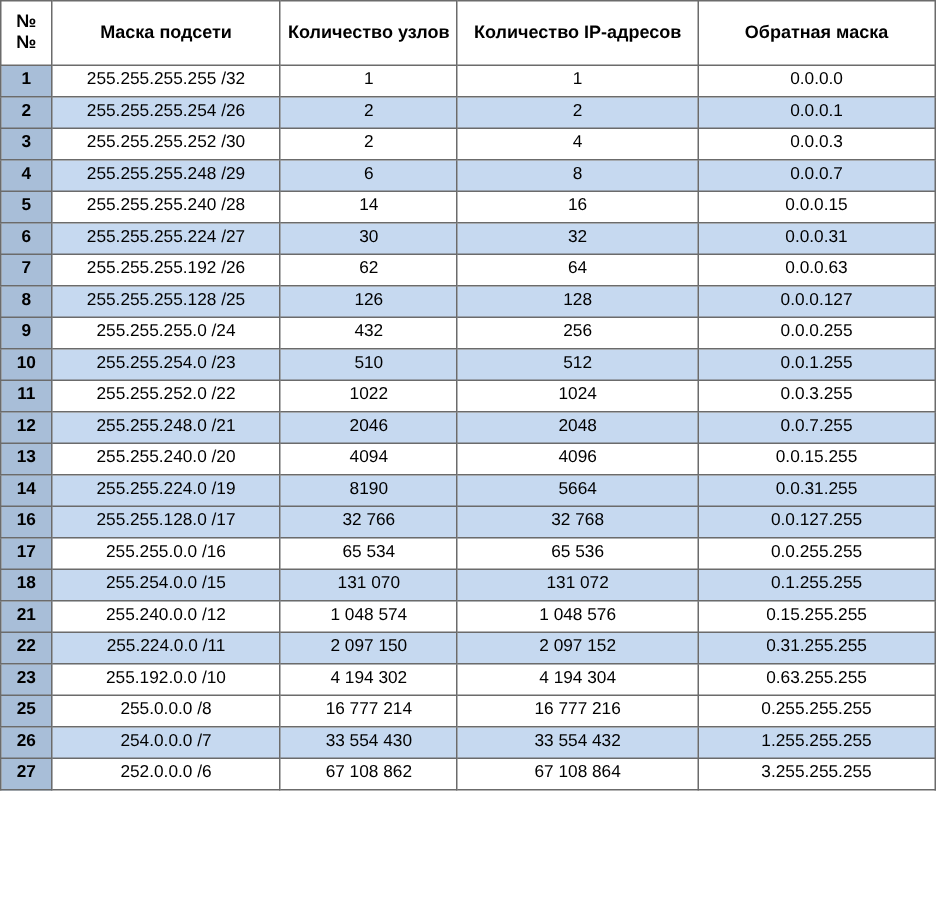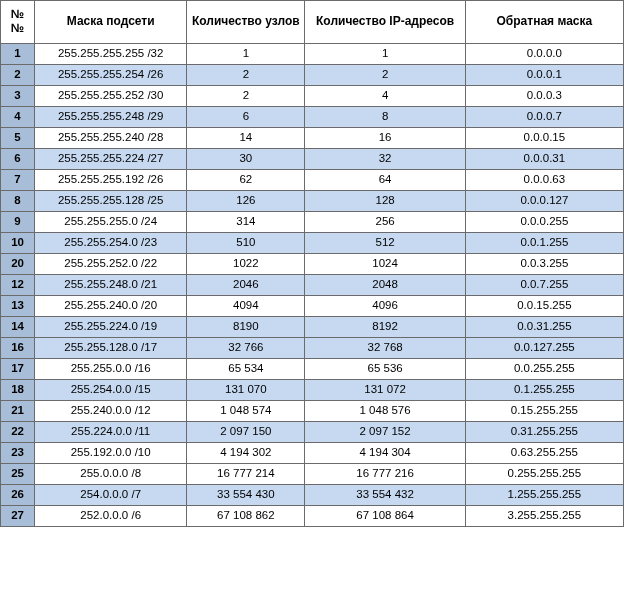--- a/index.html
+++ b/index.html
@@ -135,33 +135,33 @@
       <tr class="even">
         <td class="col-num">8</td>
         <td class="col-mask">255.255.255.128 /25</td>
         <td class="col-hosts">126</td>
         <td class="col-ips">128</td>
         <td class="col-wild">0.0.0.127</td>
       </tr>
       <tr class="odd">
         <td class="col-num">9</td>
         <td class="col-mask">255.255.255.0 /24</td>
-        <td class="col-hosts">314</td>
+        <td class="col-hosts">432</td>
         <td class="col-ips">256</td>
         <td class="col-wild">0.0.0.255</td>
       </tr>
       <tr class="even">
         <td class="col-num">10</td>
         <td class="col-mask">255.255.254.0 /23</td>
         <td class="col-hosts">510</td>
         <td class="col-ips">512</td>
         <td class="col-wild">0.0.1.255</td>
       </tr>
       <tr class="odd">
-        <td class="col-num">20</td>
+        <td class="col-num">11</td>
         <td class="col-mask">255.255.252.0 /22</td>
         <td class="col-hosts">1022</td>
         <td class="col-ips">1024</td>
         <td class="col-wild">0.0.3.255</td>
       </tr>
       <tr class="even">
         <td class="col-num">12</td>
         <td class="col-mask">255.255.248.0 /21</td>
         <td class="col-hosts">2046</td>
         <td class="col-ips">2048</td>
@@ -171,21 +171,21 @@
         <td class="col-num">13</td>
         <td class="col-mask">255.255.240.0 /20</td>
         <td class="col-hosts">4094</td>
         <td class="col-ips">4096</td>
         <td class="col-wild">0.0.15.255</td>
       </tr>
       <tr class="even">
         <td class="col-num">14</td>
         <td class="col-mask">255.255.224.0 /19</td>
         <td class="col-hosts">8190</td>
-        <td class="col-ips">8192</td>
+        <td class="col-ips">5664</td>
         <td class="col-wild">0.0.31.255</td>
       </tr>
       <tr class="even">
         <td class="col-num">16</td>
         <td class="col-mask">255.255.128.0 /17</td>
         <td class="col-hosts">32 766</td>
         <td class="col-ips">32 768</td>
         <td class="col-wild">0.0.127.255</td>
       </tr>
       <tr class="odd">

